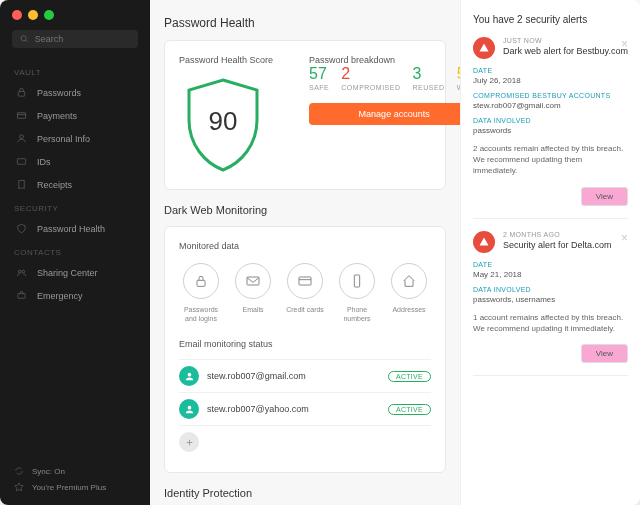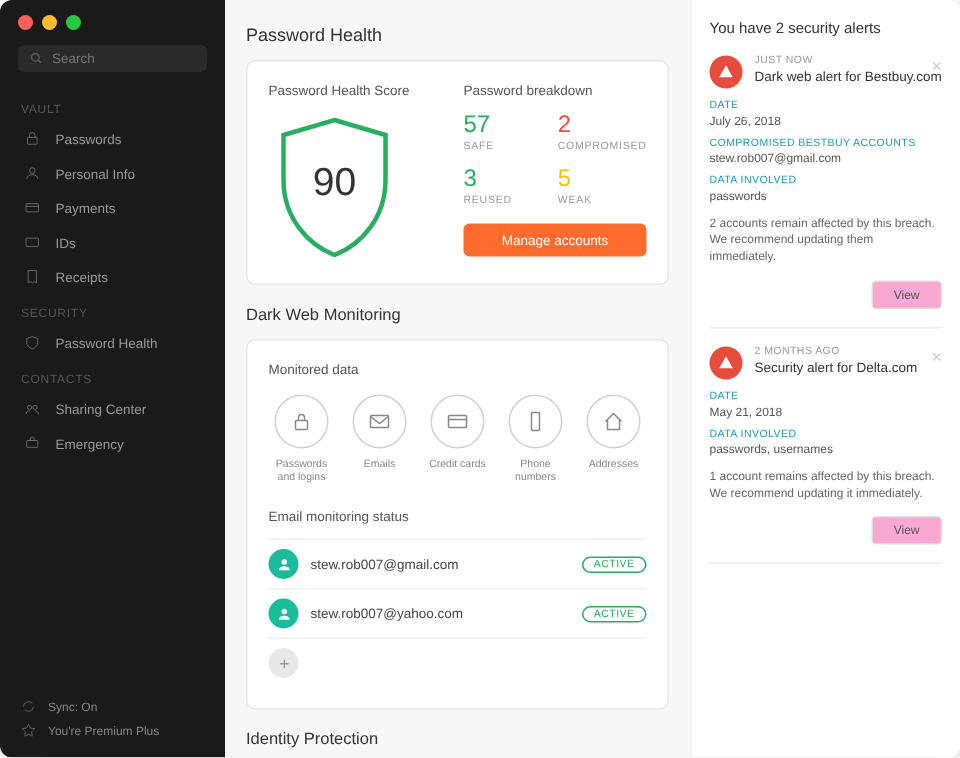--- a/index.html
+++ b/index.html
@@ -23,22 +23,22 @@
 .main{flex:1;background:#f7f7f7;overflow-y:auto;padding:16px 14px}
 .main-title{font-size:12px;color:#333;margin-bottom:10px;font-weight:400}
 .card{background:#fff;border:1px solid #e8e8e8;border-radius:6px;padding:14px;margin-bottom:14px}
 .ph-row{display:flex;gap:20px}
 .ph-score{flex:0 0 110px}
 .ph-score-label{font-size:9px;color:#555;margin-bottom:10px}
 .shield{width:88px;height:100px;position:relative;display:flex;align-items:center;justify-content:center}
 .shield svg{position:absolute;top:0;left:0}
 .shield-num{font-size:26px;font-weight:400;color:#333;z-index:1;margin-top:-8px}
 .breakdown{flex:1}
-.breakdown-label{font-size:9px;color:#555;margin-bottom:10px}
-.break-grid{display:grid;grid-template-columns:1fr 1fr;gap:10px 12px;margin-bottom:12px}
+.breakdown-label{font-size:9px;color:#555;}
+.break-grid{display:grid;grid-template-columns:1fr 1fr 1fr 1fr;gap:10px 12px;margin-bottom:12px}
 .break-item .num{font-size:16px;font-weight:500}
 .break-item .lbl{font-size:7px;letter-spacing:0.5px;color:#999;margin-top:1px}
 .n-green{color:#27ae60}.n-red{color:#e74c3c}.n-yellow{color:#f1c40f}
 .manage-btn{background:#ff6b2c;color:#fff;border:none;border-radius:4px;padding:6px 0;font-size:9px;width:100%;cursor:pointer}
 .dw-title{font-size:11px;color:#333;margin-bottom:10px;font-weight:400}
 .mon-label{font-size:9px;color:#555;margin-bottom:12px}
 .mon-row{display:flex;justify-content:space-between;gap:8px;margin-bottom:16px}
 .mon-item{flex:1;text-align:center}
 .mon-circle{width:36px;height:36px;border:1.5px solid #d0d0d0;border-radius:50%;margin:0 auto 6px;display:flex;align-items:center;justify-content:center}
 .mon-circle svg{width:16px;height:16px;stroke:#888;fill:none;stroke-width:1.5}
@@ -90,31 +90,31 @@
     <div class="section">VAULT</div>
     <div class="nav-item">
         <svg viewBox="0 0 24 24">
           <rect x="5" y="10" width="14" height="10" rx="1"></rect>
           <path d="M8 10V7a4 4 0 018 0v3"></path>
         </svg>
         <span>Passwords</span>
       </div>
     <div class="nav-item">
         <svg viewBox="0 0 24 24">
+          <rect x="3" y="6" width="18" height="12" rx="1"></rect>
+          <line x1="3" y1="10" x2="21" y2="10"></line>
+        </svg>
+        <span>Payments</span>
+      </div>
+    <div class="nav-item">
+        <svg viewBox="0 0 24 24">
           <circle cx="12" cy="8" r="4"></circle>
           <path d="M4 20c0-4 4-6 8-6s8 2 8 6"></path>
         </svg>
         <span>Personal Info</span>
-      </div>
-    <div class="nav-item">
-        <svg viewBox="0 0 24 24">
-          <rect x="3" y="6" width="18" height="12" rx="1"></rect>
-          <line x1="3" y1="10" x2="21" y2="10"></line>
-        </svg>
-        <span>Payments</span>
       </div>
     <div class="nav-item">
         <svg viewBox="0 0 24 24">
           <rect x="3" y="6" width="18" height="12" rx="1"></rect>
         </svg>
         <span>IDs</span>
       </div>
     <div class="nav-item">
         <svg viewBox="0 0 24 24">
           <path d="M6 3h12v18l-3-2-3 2-3-2-3 2z"></path>

